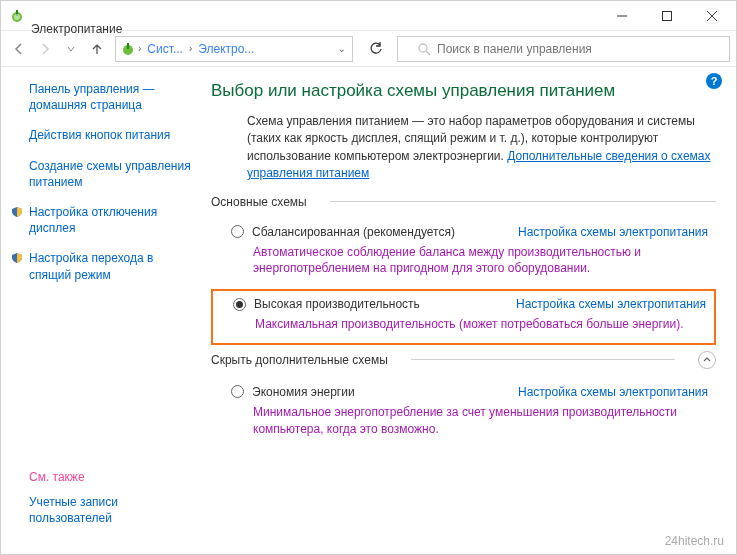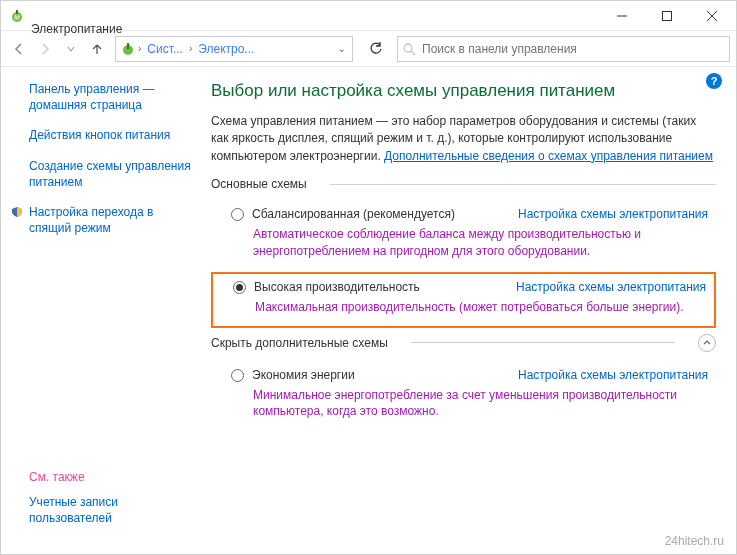--- a/index.html
+++ b/index.html
@@ -102,21 +102,21 @@
       justify-content: center;
       color: #333;
     }
     .search-bar {
       flex: 1;
       height: 26px;
       border: 1px solid #ccc;
       margin-left: 6px;
       display: flex;
       align-items: center;
-      padding: 0 4px;
+      padding: 0 19px;
     }
     .search-bar .search-ic {
       width: 14px;
       height: 14px;
       margin-right: 6px;
       opacity: 0.5;
     }
     .search-bar input {
       flex: 1;
       border: none;
@@ -183,20 +183,21 @@
     .page-title {
       font-size: 17px;
       color: #0a6c37;
       margin: 4px 0 12px 0;
     }
     .page-desc {
       font-size: 12px;
       color: #333;
       line-height: 1.45;
       margin-bottom: 12px;
+      margin-left: 36px;
     }
     .page-desc .link {
       color: #0066cc;
       text-decoration: underline;
     }
     .section-header {
       font-size: 12px;
       color: #333;
       display: flex;
       align-items: center;
@@ -222,21 +223,21 @@
     }
     .plan {
       padding: 6px 8px 10px 20px;
       margin-bottom: 2px;
     }
     .plan.highlighted {
       border: 2px solid #f97316;
     }
     .plan-row {
       display: flex;
-      align-items: flex-end;
+      align-items: center;
     }
     .plan-row .radio {
       width: 13px;
       height: 13px;
       border: 1px solid #666;
       border-radius: 50%;
       margin-right: 8px;
       flex-shrink: 0;
       display: flex;
       align-items: center;
@@ -369,20 +370,29 @@
     <div class="sb-link">
       <span>Создание схемы управления питанием</span>
     </div>
     <div class="sb-link">
       <span class="bullet">
         <svg viewBox="0 0 12 12">
             <path d="M6 1 L11 3 L11 6 C11 9 6 11 6 11 C6 11 1 9 1 6 L1 3 Z" fill="#3b6fb0"></path>
             <path d="M6 1 L11 3 L11 6 C11 9 6 11 6 11 Z" fill="#f5c13c"></path>
           </svg>
       </span>
+      <span>Настройка отключения дисплея</span>
+    </div>
+    <div class="sb-link">
+      <span class="bullet">
+        <svg viewBox="0 0 12 12">
+            <path d="M6 1 L11 3 L11 6 C11 9 6 11 6 11 C6 11 1 9 1 6 L1 3 Z" fill="#3b6fb0"></path>
+            <path d="M6 1 L11 3 L11 6 C11 9 6 11 6 11 Z" fill="#f5c13c"></path>
+          </svg>
+      </span>
       <span>Настройка перехода в спящий режим</span>
     </div>
     <div class="sb-spacer"></div>
     <div class="sb-heading">См. также</div>
     <div class="sb-link">
       <span>Учетные записи пользователей</span>
     </div>
   </div>
 
   <div class="main">

